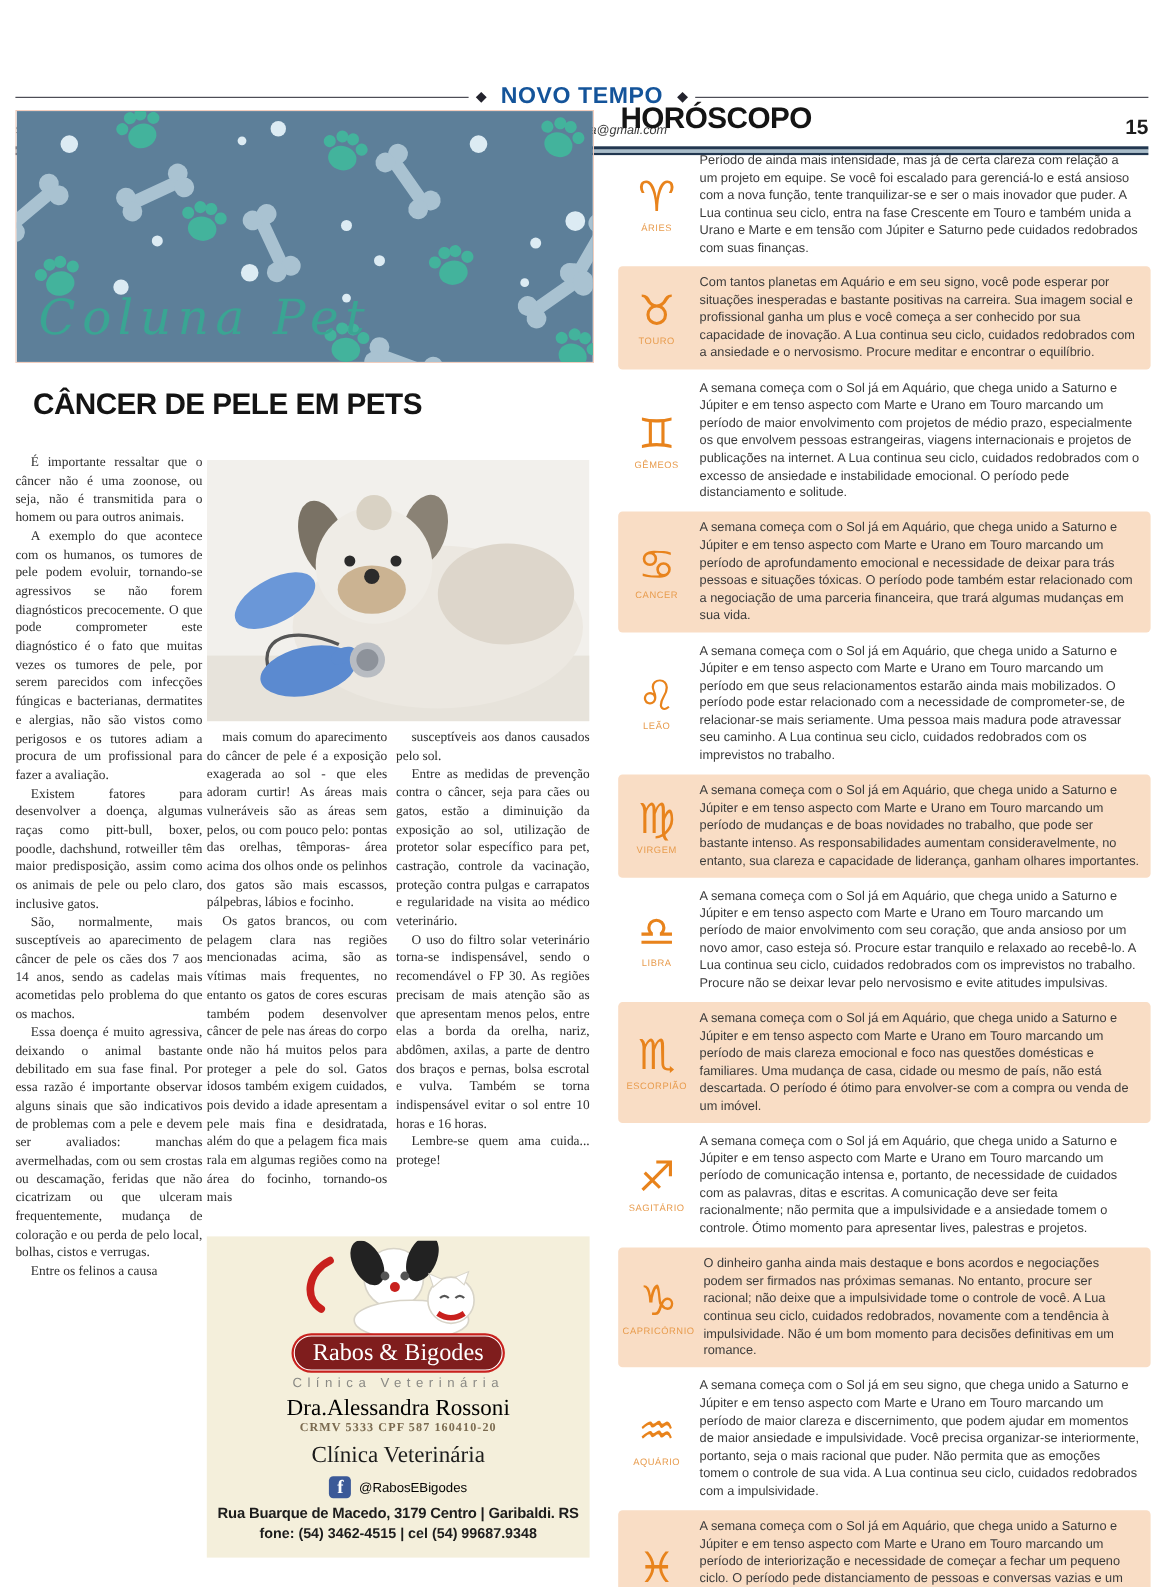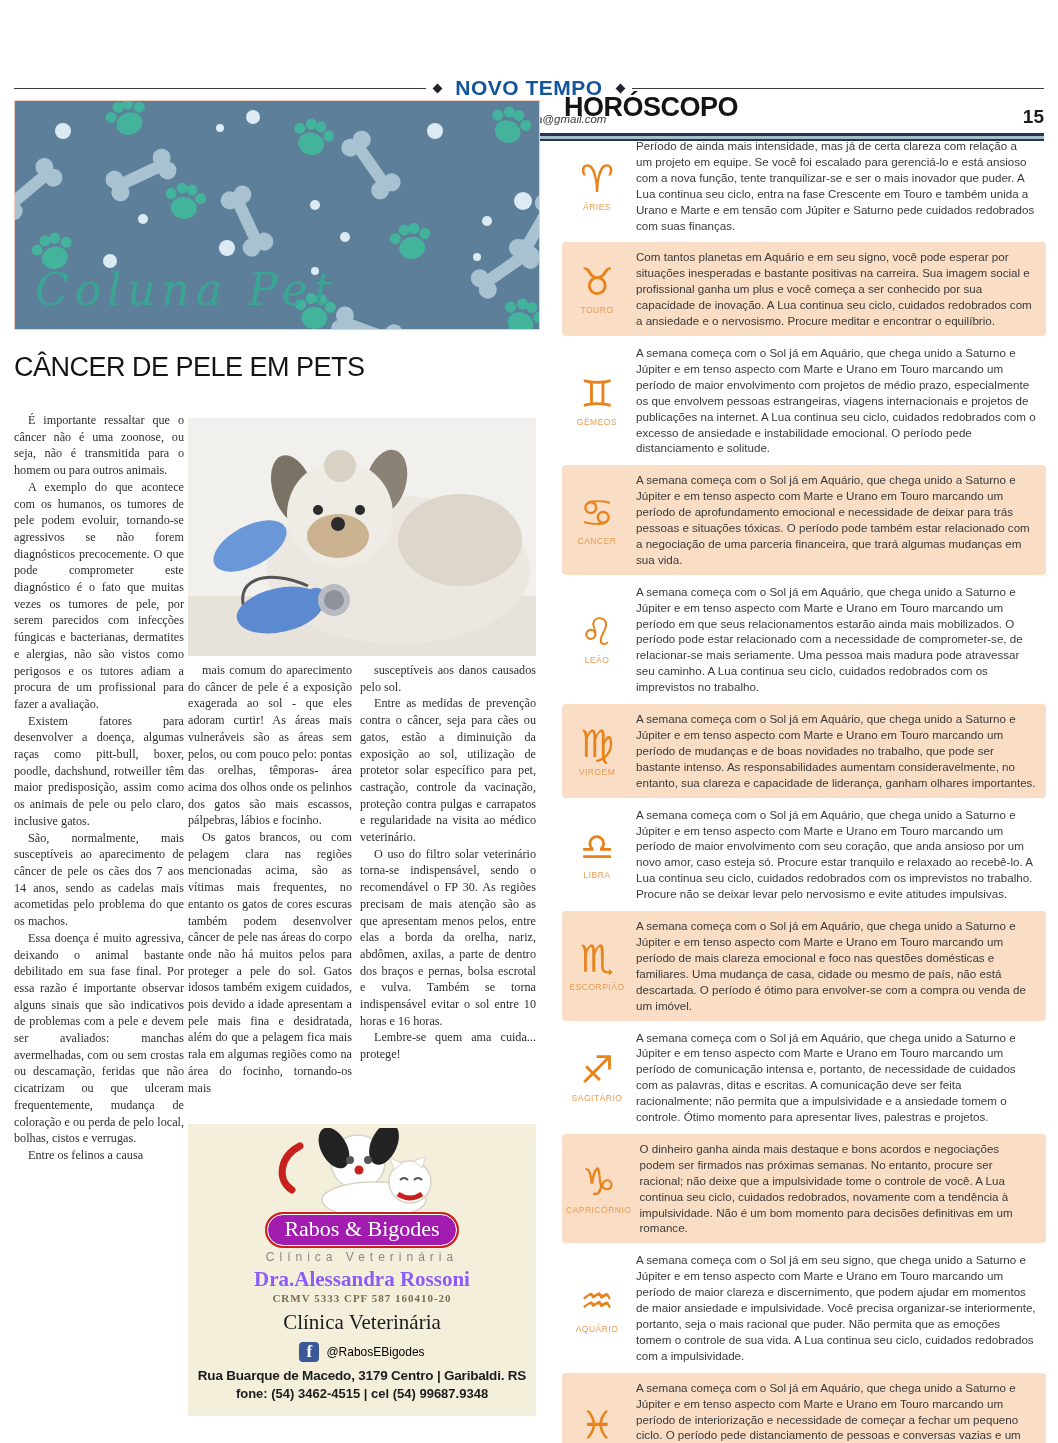--- a/index.html
+++ b/index.html
@@ -22,41 +22,41 @@
   .tr3{height:2px;background:#223750;}
 
   
   .banner{position:absolute;left:14px;top:100px;width:526px;height:230px;border:1px solid #f2cdbd;
           box-sizing:border-box;overflow:hidden;}
   .banner svg{display:block;}
   .banner-title{position:absolute;left:20px;bottom:14px;font-family:"DejaVu Serif","Liberation Serif",serif;
           font-style:italic;font-size:44px;color:#3aa593;letter-spacing:6px;}
 
   
-  .article-title{position:absolute;left:14px;top:352px;width:526px;margin:0;
-          font-size:27px;font-weight:normal;letter-spacing:-.5px;color:#141414;}
+  .article-title{position:absolute;left:30px;top:352px;width:526px;margin:0;
+          font-size:27px;font-weight:bold;letter-spacing:-.5px;color:#141414;}
   .col{position:absolute;font-family:"Liberation Serif",serif;font-size:12.2px;line-height:16.7px;
        color:#2e2e2e;text-align:justify;}
   .col p{margin:0;text-indent:14px;}
   .col1{left:14px;top:412px;width:170px;height:1006px;overflow:hidden;}
   .col2{left:188px;top:662px;width:164px;height:458px;overflow:hidden;}
   .col3{left:360px;top:662px;width:176px;height:458px;overflow:hidden;}
 
   
   .photo{position:absolute;left:188px;top:418px;width:348px;height:238px;overflow:hidden;}
 
   
   .ad{position:absolute;left:188px;top:1124px;width:348px;height:292px;background:#f4efdb;
       text-align:center;box-sizing:border-box;padding-top:4px;}
   .ad-illu{height:92px;}
-  .ad-badge{display:inline-block;background:#a21caf;color:#fff;font-family:"Liberation Serif",serif;
+  .ad-badge{display:inline-block;background:#7f1d1d;color:#fff;font-family:"Liberation Serif",serif;
       font-size:22px;padding:1px 16px 3px;border:1px solid #fff;box-shadow:0 0 0 2px #c8201d;
       border-radius:16px;margin-top:-6px;}
   .ad-sub{font-size:12px;color:#8a8a85;letter-spacing:5px;margin-top:4px;}
-  .ad-doctor{font-family:"Liberation Serif",serif;font-weight:bold;font-size:21px;color:#8b5cf6;margin-top:3px;}
+  .ad-doctor{font-family:"Liberation Serif",serif;font-weight:normal;font-size:21px;color:#000000;margin-top:3px;}
   .ad-reg{font-family:"Liberation Serif",serif;font-weight:bold;font-size:11px;color:#7b6b50;letter-spacing:1px;}
   .ad-line1{font-family:"Liberation Serif",serif;font-size:21px;color:#1c1c1c;margin-top:6px;}
   .ad-line2{font-family:"Liberation Serif",serif;font-size:20px;color:#1c1c1c;}
   .ad-fb{display:flex;align-items:center;justify-content:center;gap:7px;margin-top:7px;}
   .fb-box{width:20px;height:20px;background:#3b5998;border-radius:4px;color:#fff;
       font-family:"Liberation Serif",serif;font-weight:bold;font-size:17px;line-height:20px;}
   .ad-handle{font-size:12px;color:#000000;}
   .ad-address{font-size:13.5px;font-weight:bold;color:#1c1c1c;margin-top:6px;letter-spacing:-.2px;}
   .ad-phone{font-size:13px;font-weight:bold;color:#1c1c1c;margin-top:3px;}
 

